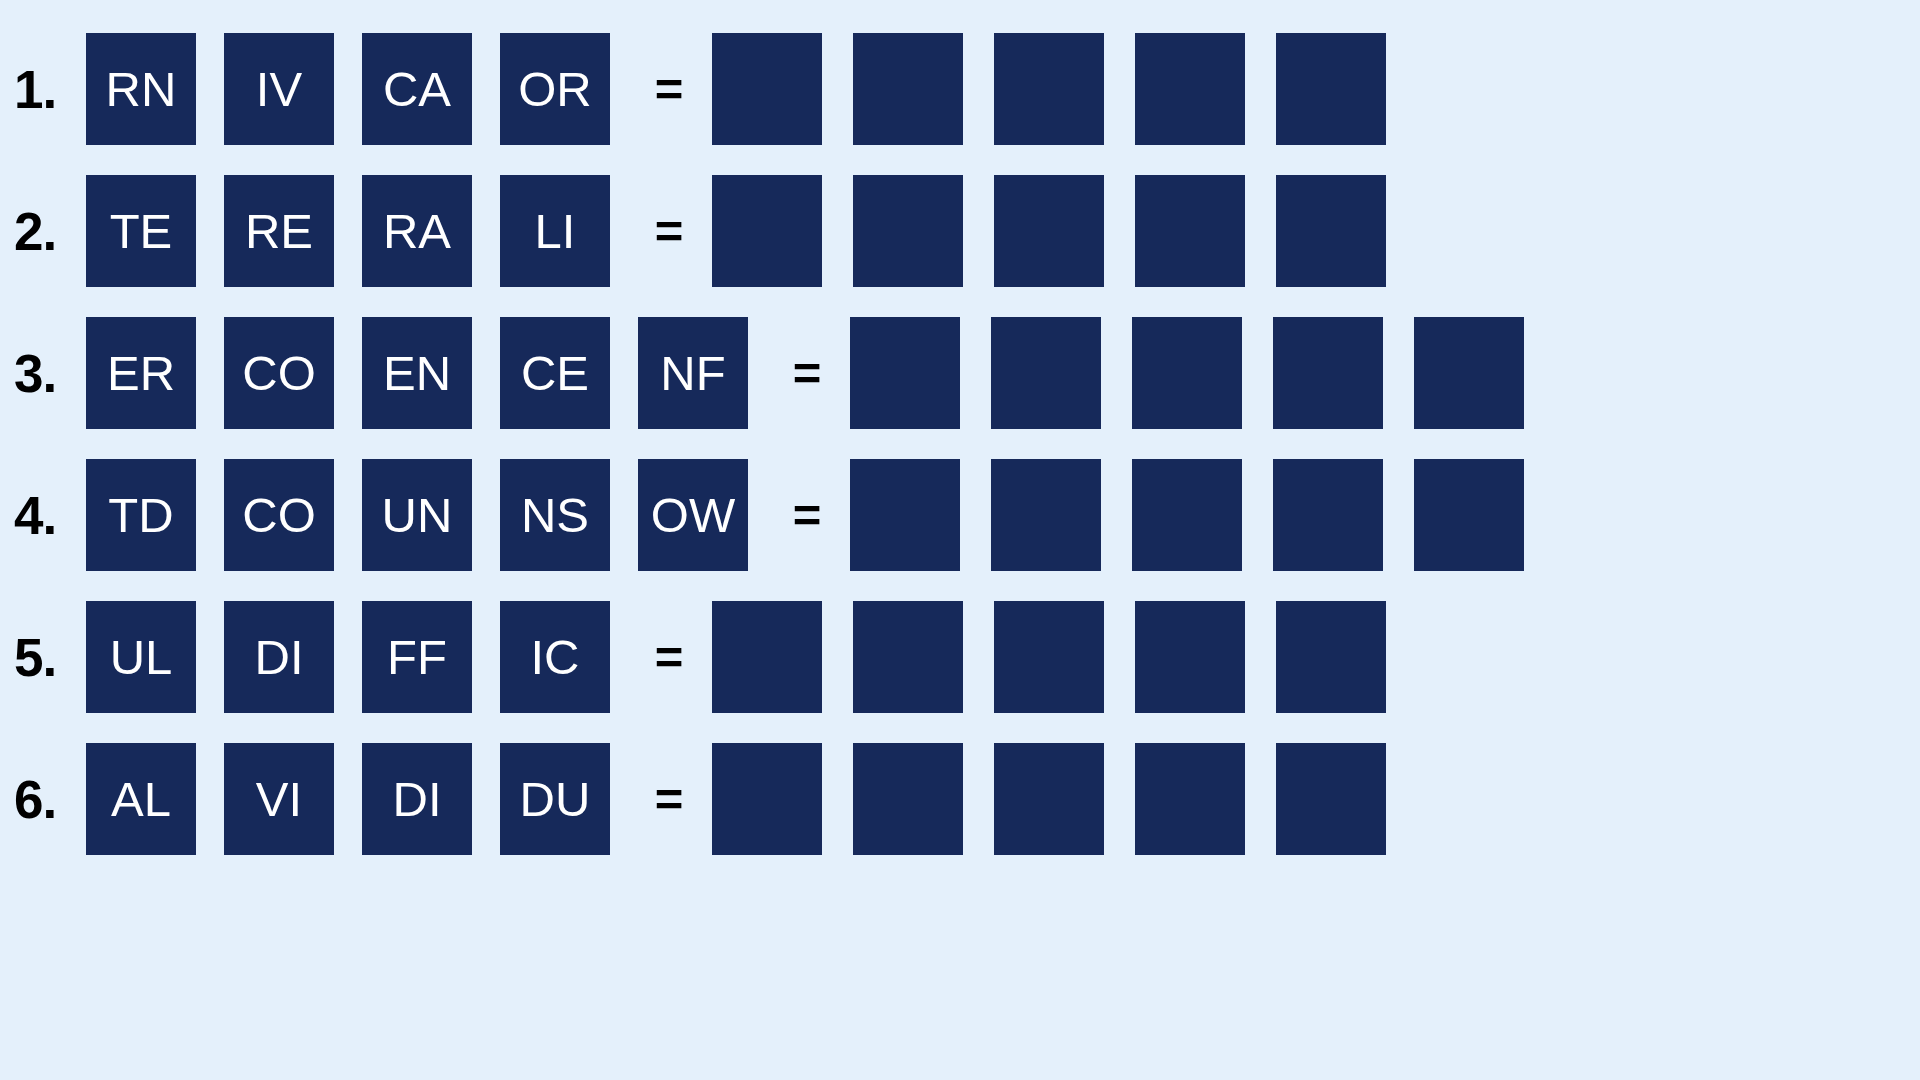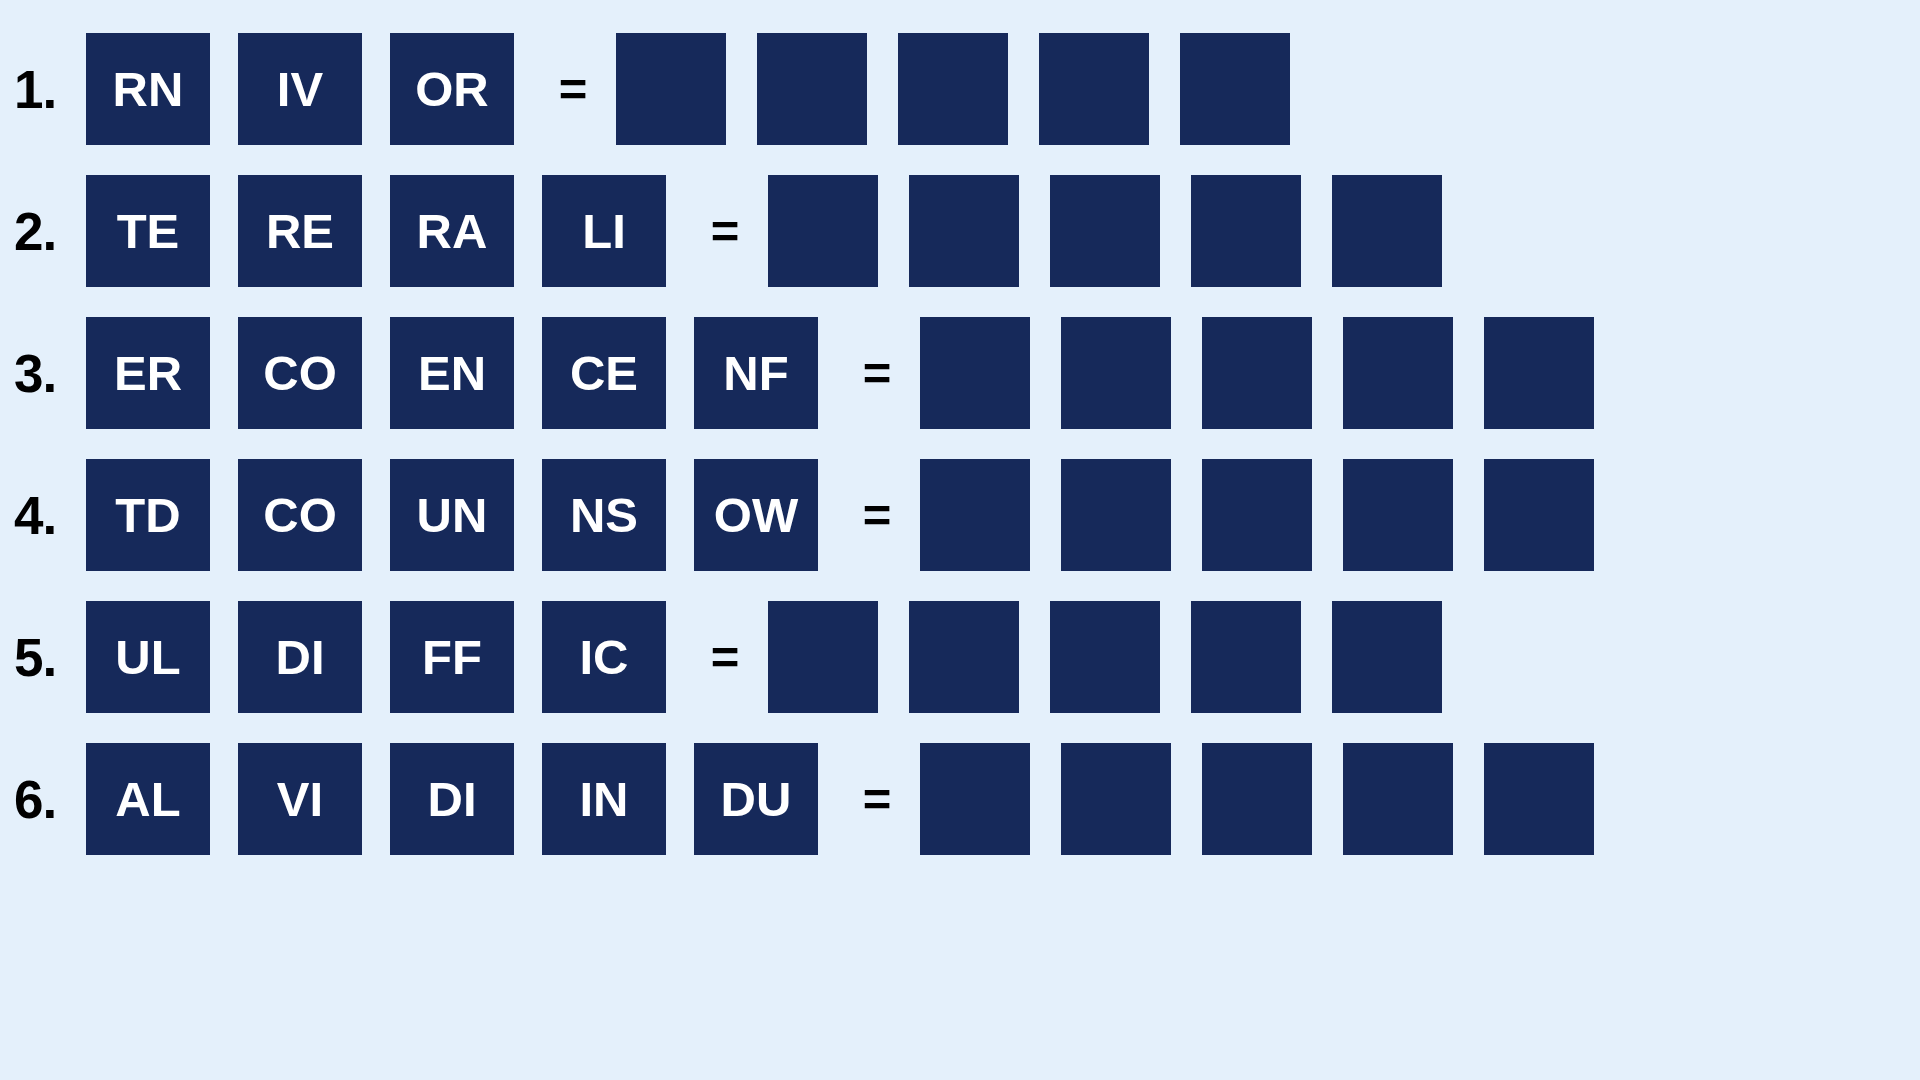--- a/index.html
+++ b/index.html
@@ -38,30 +38,30 @@
     line-height: 1;
     text-align: left;
     letter-spacing: -1px;
     user-select: none;
   }
   .clue-tiles {
     display: flex;
     align-items: center;
   }
   .tile {
-    width: 124px;
+    width: 110px;
     height: 112px;
     margin-right: 28px;
     background: #16295a;
     color: #ffffff;
     display: flex;
     align-items: center;
     justify-content: center;
     font-size: 49px;
-    font-weight: bold;
+    font-weight: normal;
     line-height: 1;
     letter-spacing: 0px;
     box-sizing: border-box;
   }
   .equals {
     width: 62px;
     flex: 0 0 62px;
     text-align: center;
     font-size: 49px;
     font-weight: bold;
@@ -92,20 +92,21 @@
 </style>
 </head>
 <body>
 
 <div id="puzzle">
     <div class="row">
       <div class="row-number">1.</div>
       <div class="clue-tiles">
         <div class="tile">RN</div>
         <div class="tile">IV</div>
+        <div class="tile">CA</div>
         <div class="tile">OR</div>
       </div>
       <div class="equals">=</div>
       <div class="answer-slots">
         <div class="slot"></div>
         <div class="slot"></div>
         <div class="slot"></div>
         <div class="slot"></div>
         <div class="slot"></div>
       </div>
@@ -179,21 +180,20 @@
         <div class="slot"></div>
         <div class="slot"></div>
       </div>
     </div>
     <div class="row">
       <div class="row-number">6.</div>
       <div class="clue-tiles">
         <div class="tile">AL</div>
         <div class="tile">VI</div>
         <div class="tile">DI</div>
-        <div class="tile">IN</div>
         <div class="tile">DU</div>
       </div>
       <div class="equals">=</div>
       <div class="answer-slots">
         <div class="slot"></div>
         <div class="slot"></div>
         <div class="slot"></div>
         <div class="slot"></div>
         <div class="slot"></div>
       </div>

